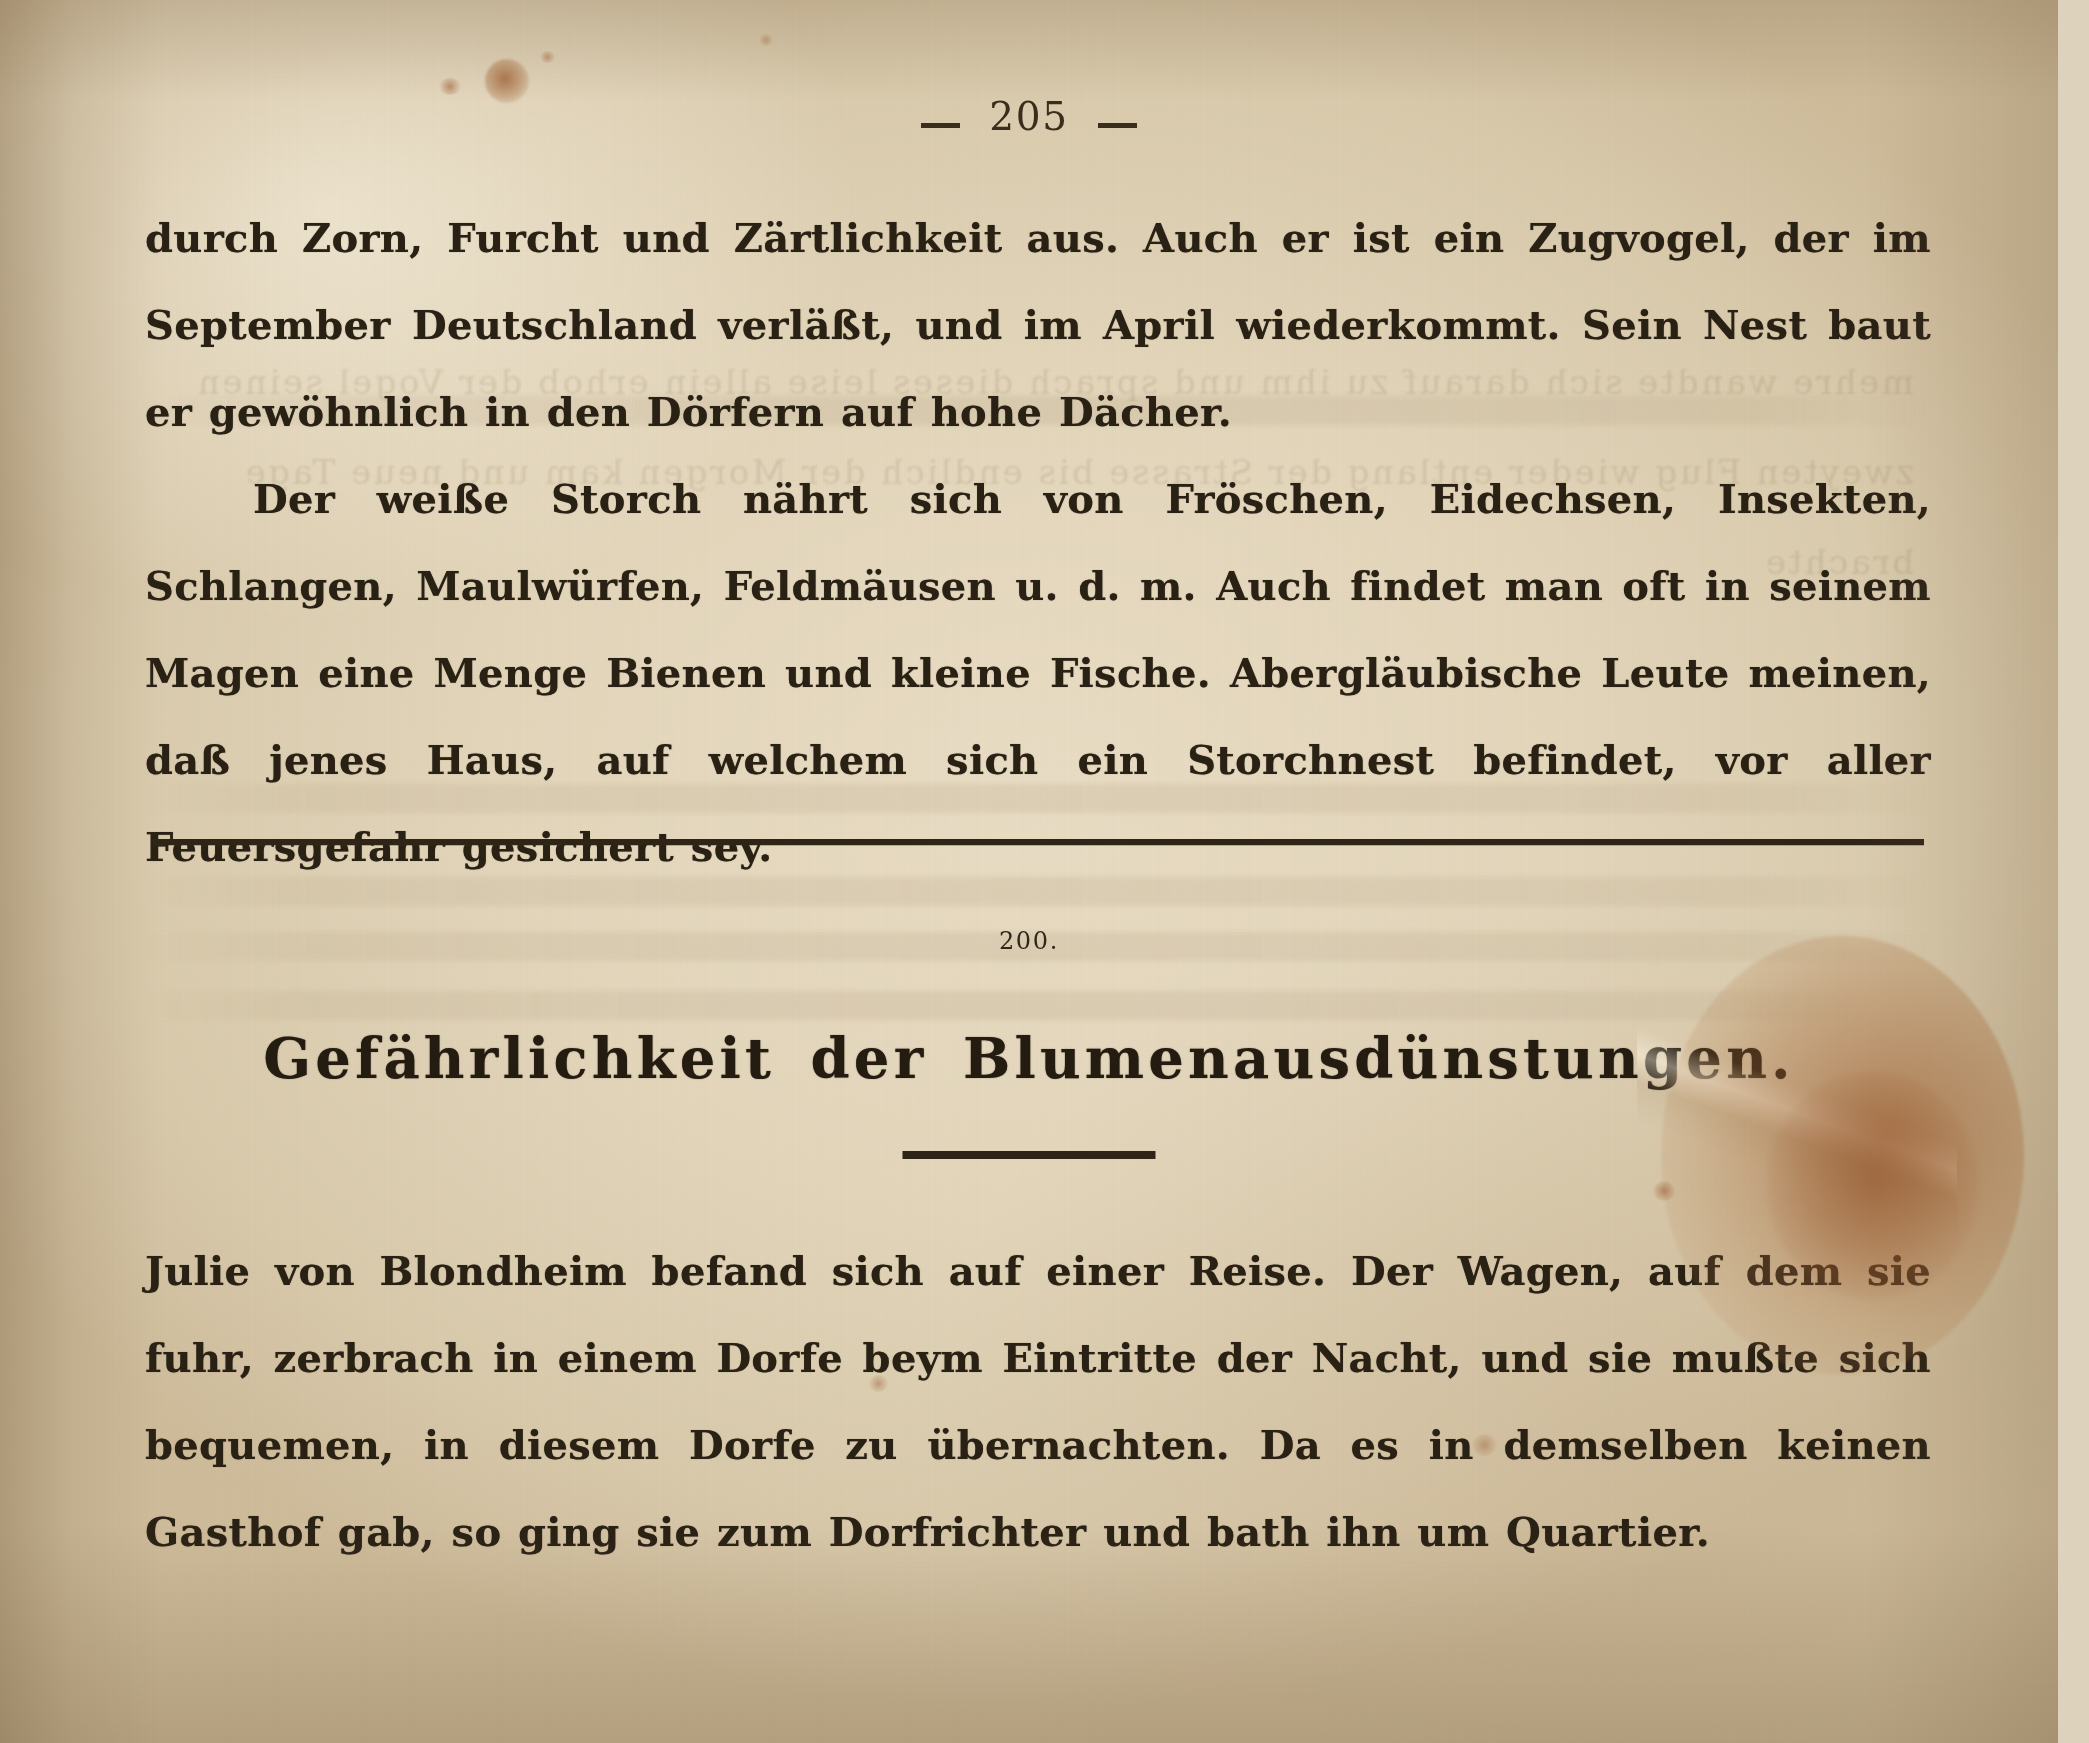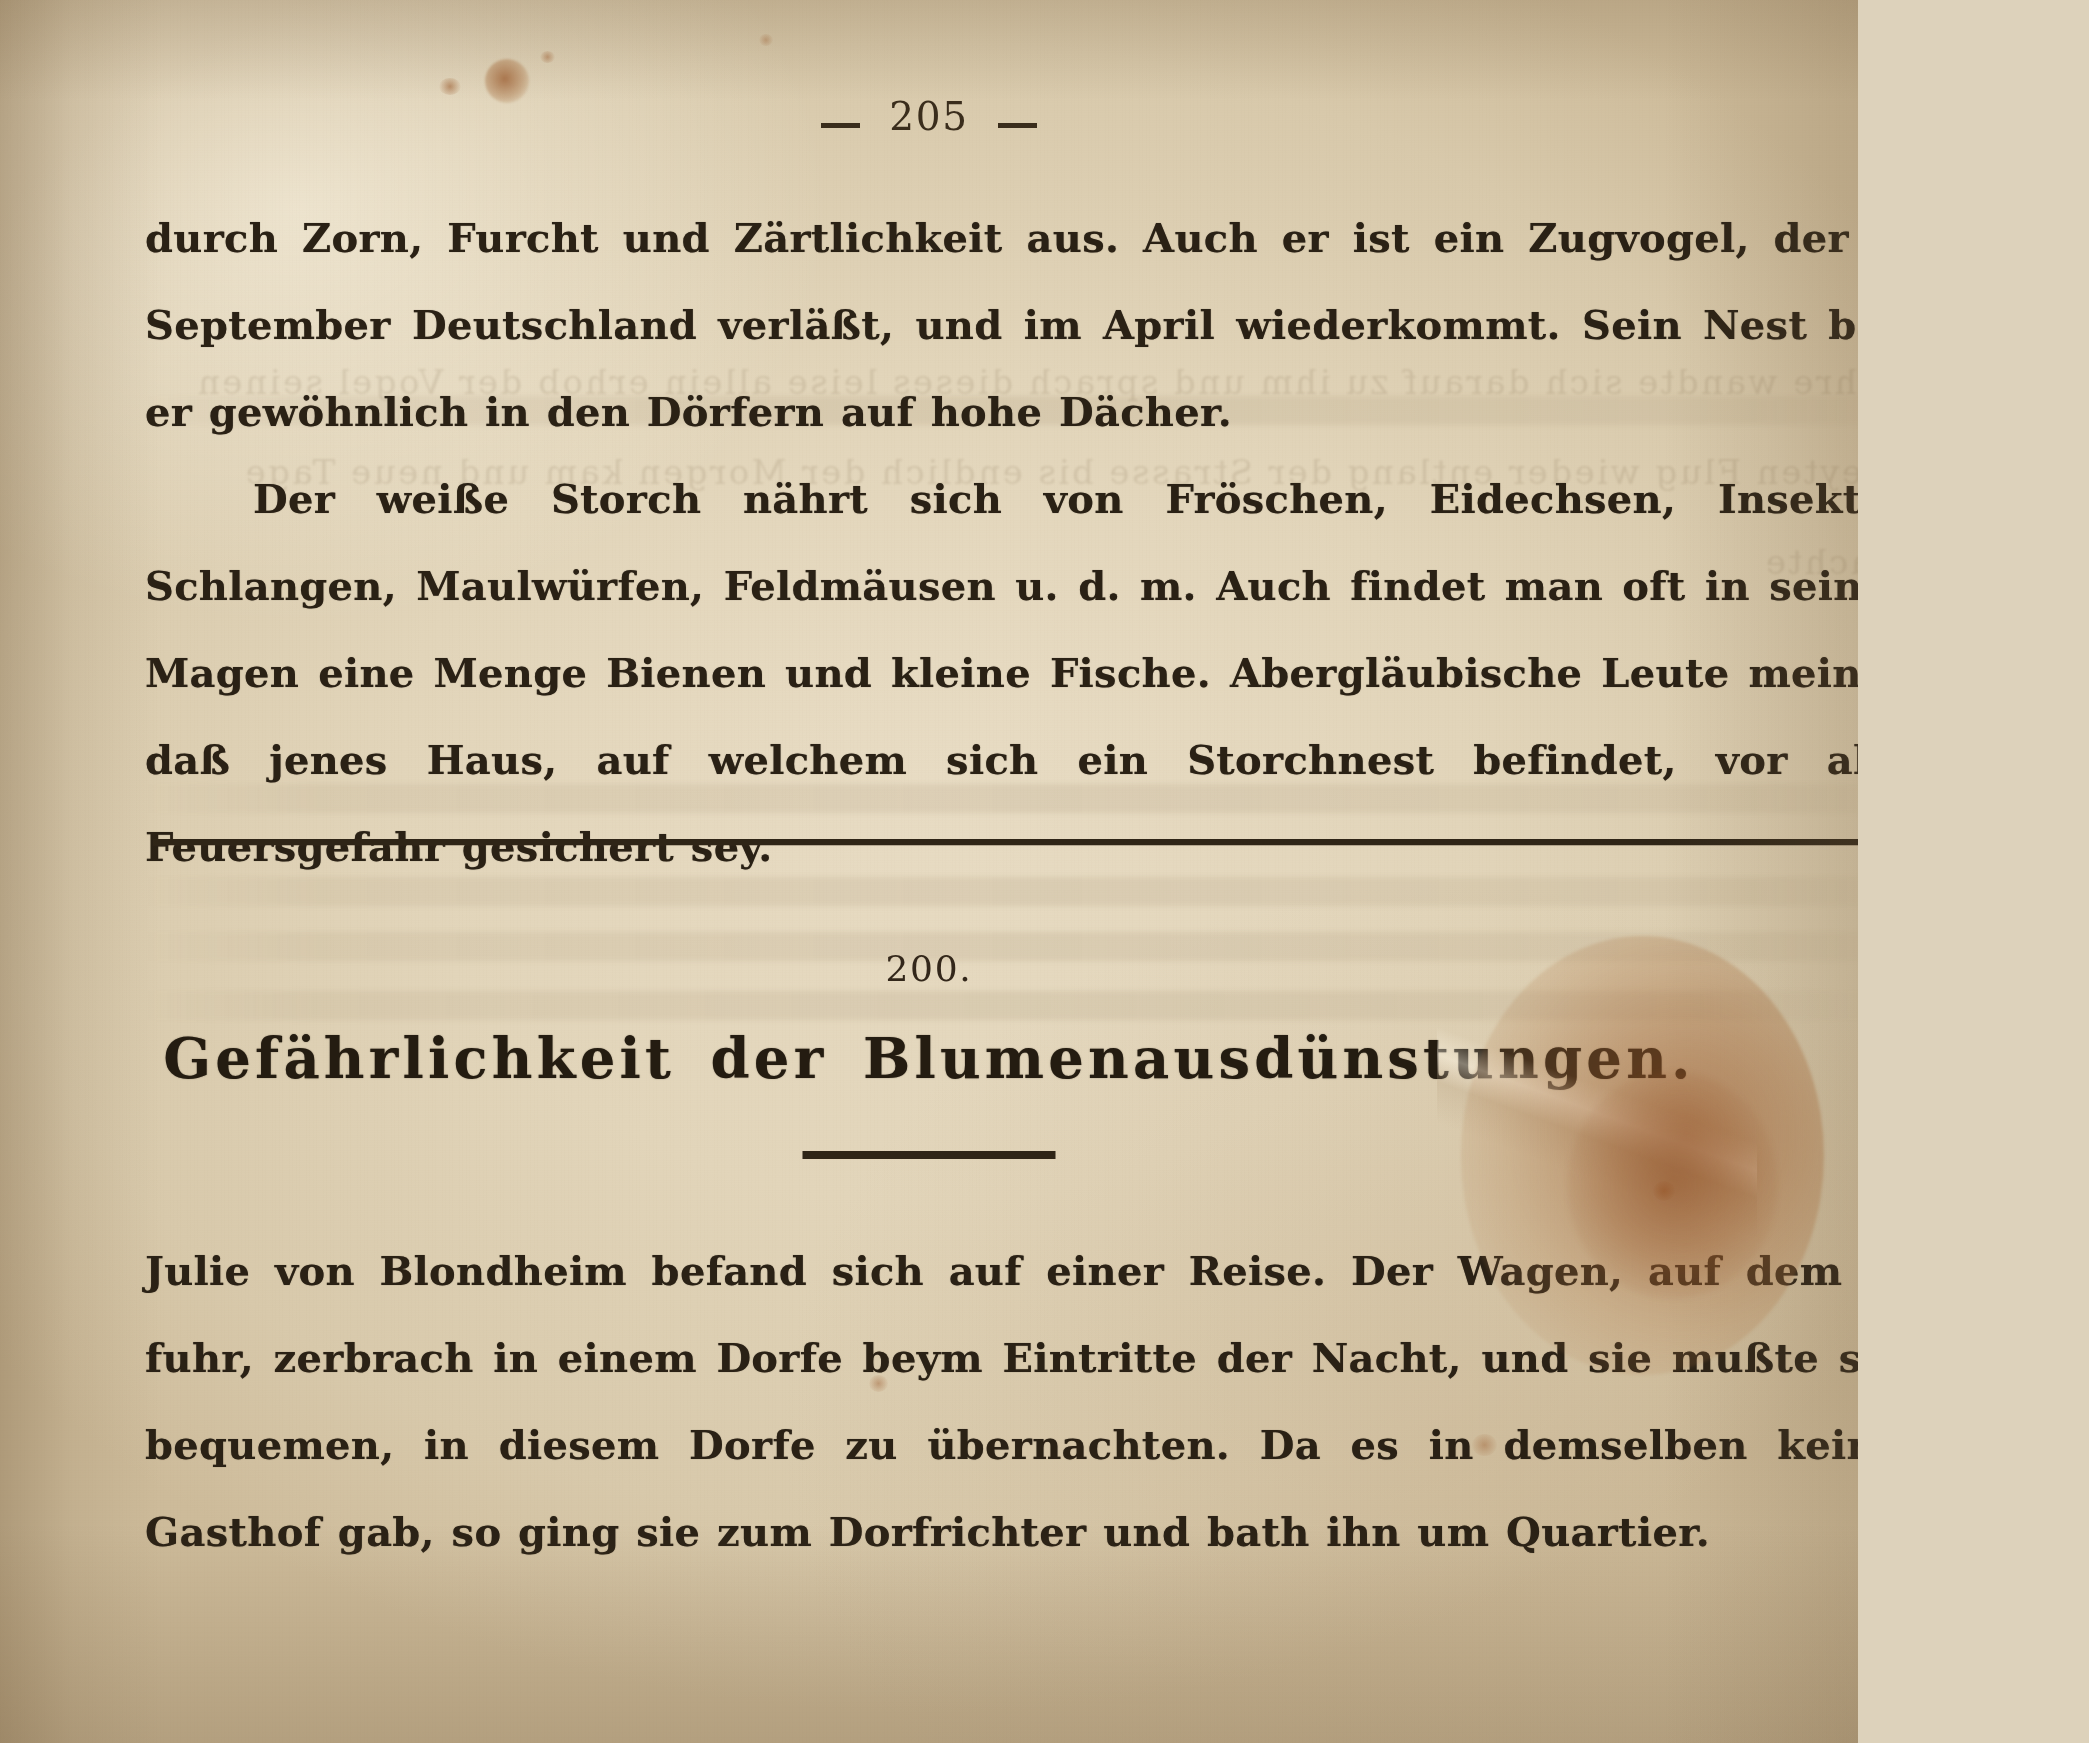--- a/index.html
+++ b/index.html
@@ -10,21 +10,21 @@
     width: 2090px;
     height: 1743px;
     overflow: hidden;
     background: #ddd2bb;
     font-family: "DejaVu Serif", serif;
   }
 
   
   #page {
     position: relative;
-    width: 1858px;
+    width: 2058px;
     height: 1743px;
     background:
       radial-gradient(ellipse 759px 590px at 16% 12%, rgba(255,250,236,0.55), rgba(255,250,236,0) 70%),
       radial-gradient(ellipse 928px 759px at 78% 82%, rgba(196,174,140,0.38), rgba(196,174,140,0) 72%),
       radial-gradient(ellipse 1181px 928px at 50% 45%, #e8dcc4 0%, #e2d5ba 45%, #d8c9ab 80%, #cdbb9a 100%);
     overflow: hidden;
   }
 
   
   #grain {
@@ -202,25 +202,25 @@
     left: 153px;
     top: 839px;
     width: 1771px;
     height: 5.9px;
     background: #2f2517;
     box-shadow: 0 0.8px 0 rgba(60,46,28,0.35);
   }
 
   #article-number {
     position: absolute;
-    top: 948px;
+    top: 927px;
     left: 0; right: 0;
     text-align: center;
     font-family: "DejaVu Serif", serif;
-    font-size: 36px;
+    font-size: 24px;
     letter-spacing: 1.7px;
     color: #33271a;
   }
 
   #article-title {
     position: absolute;
     top: 1025px;
     left: 0; right: 0;
     text-align: center;
     font-size: 56px;

